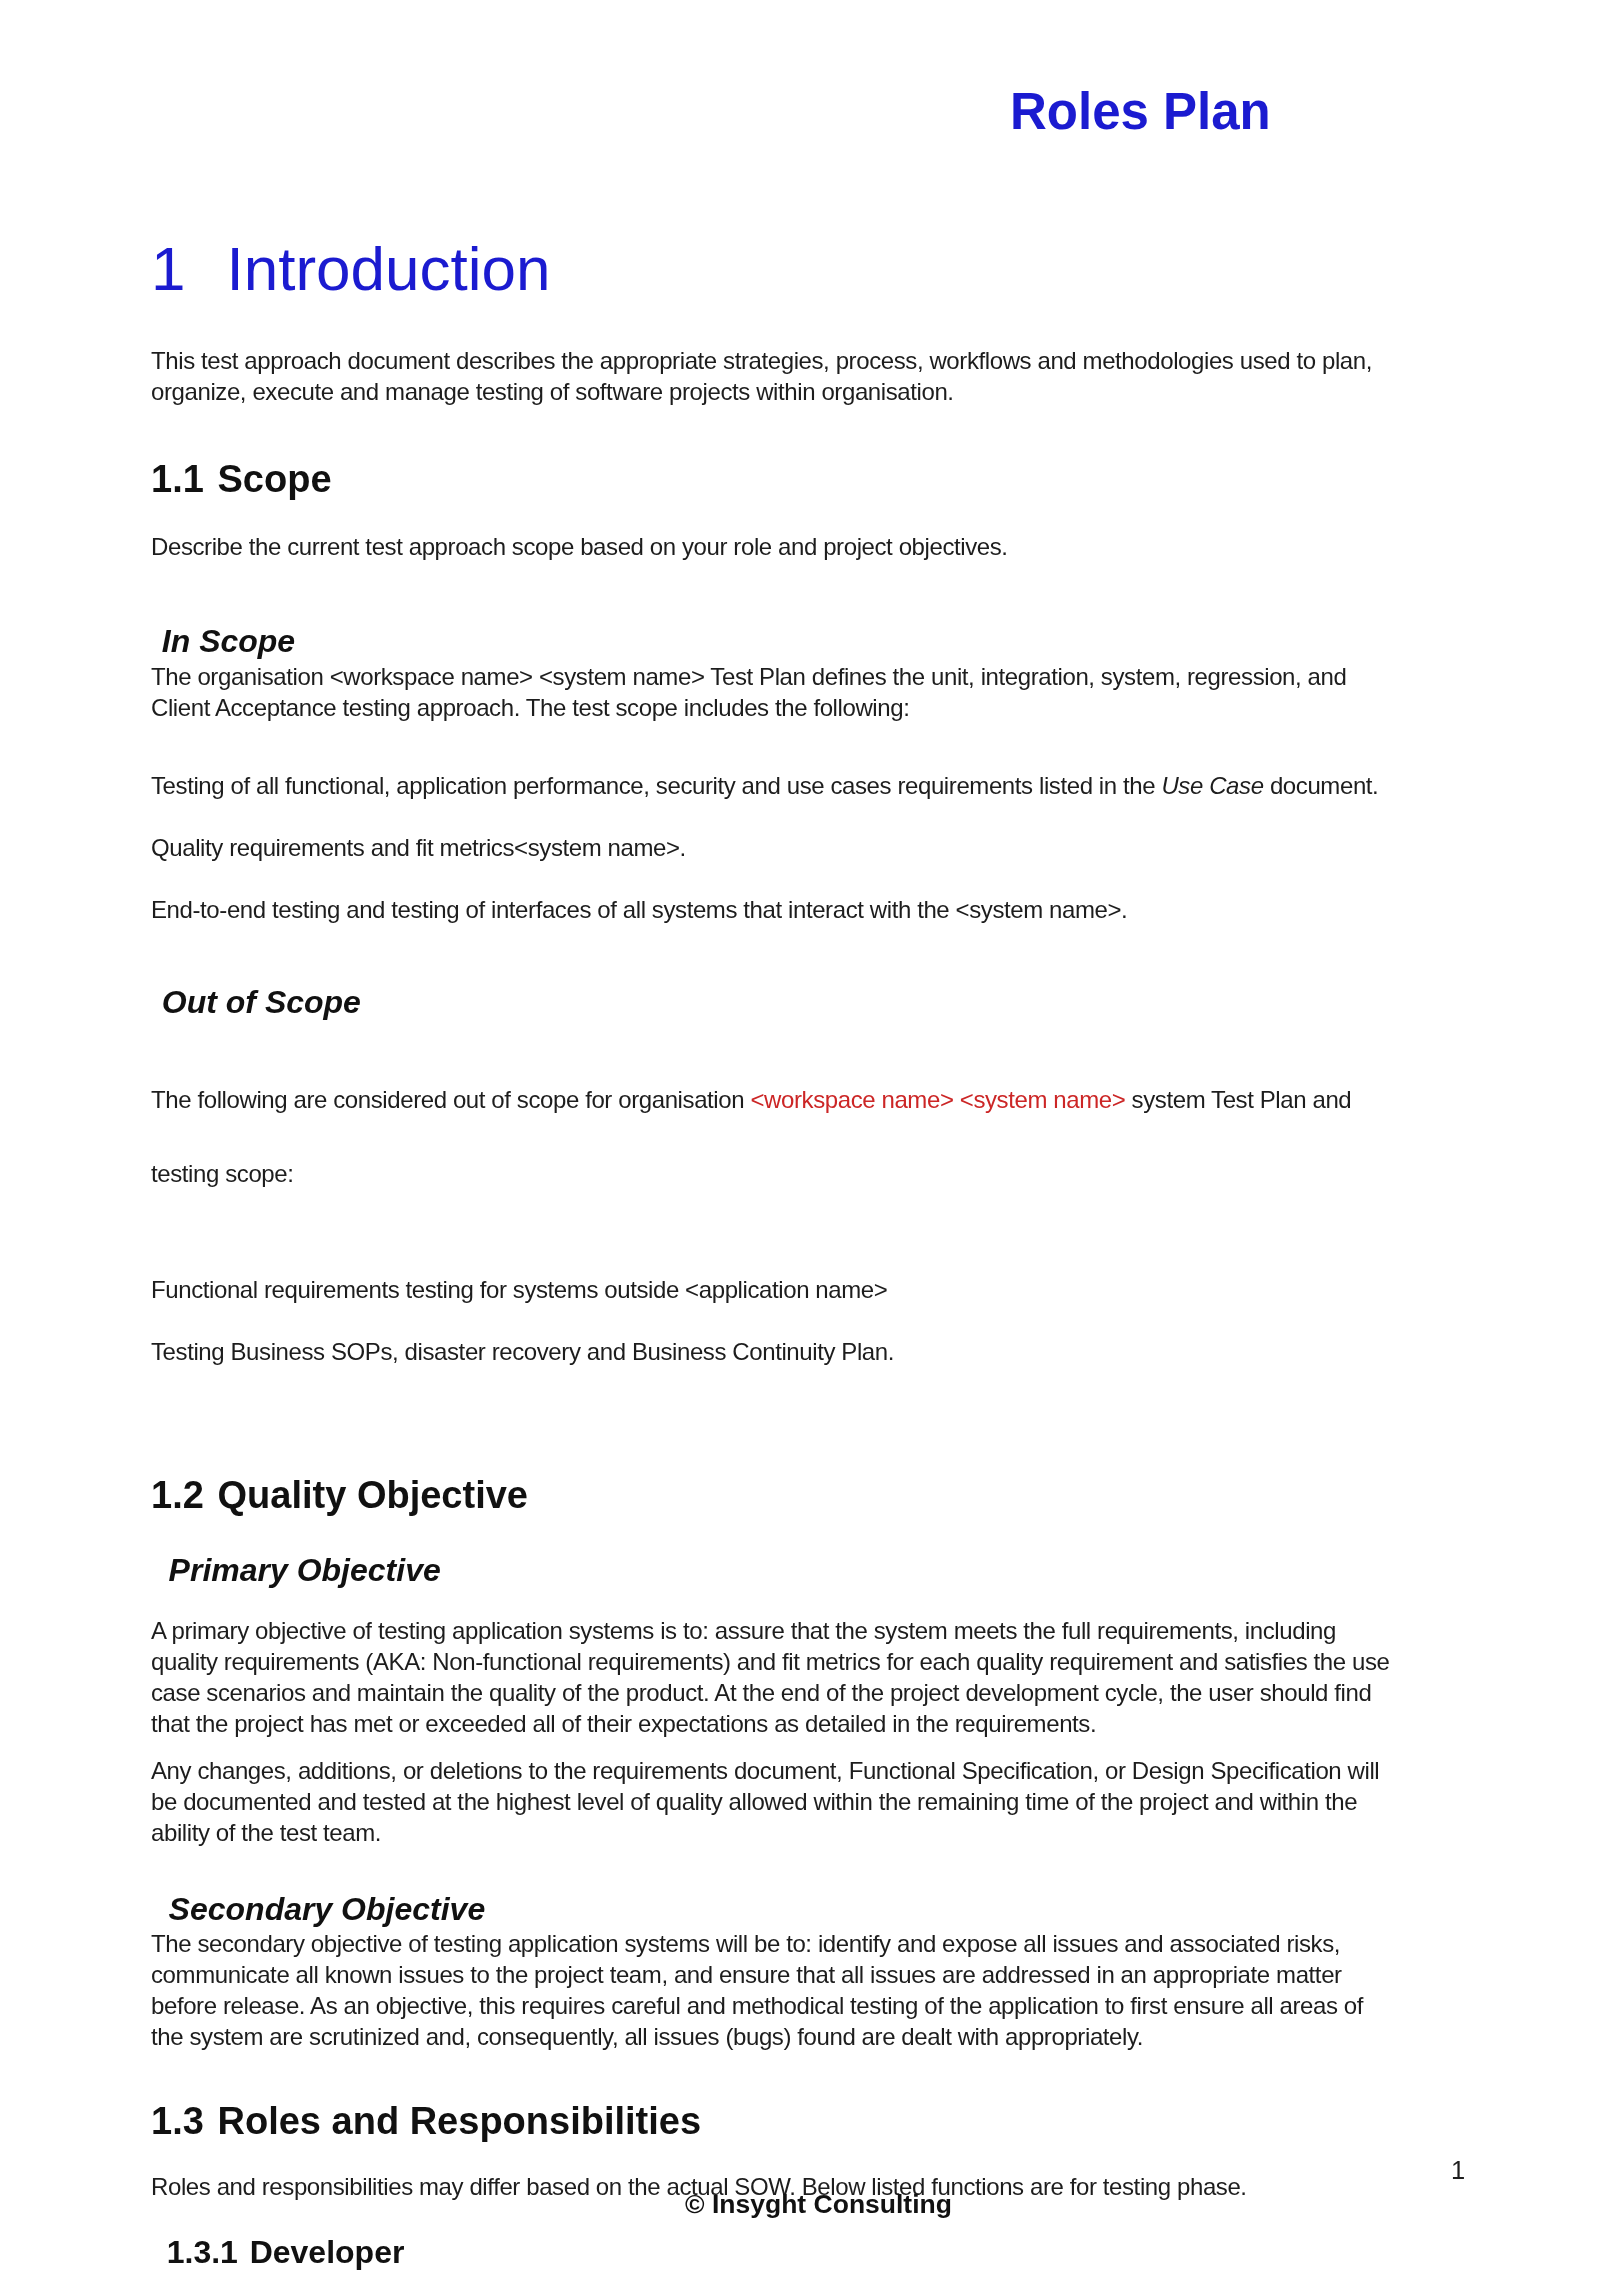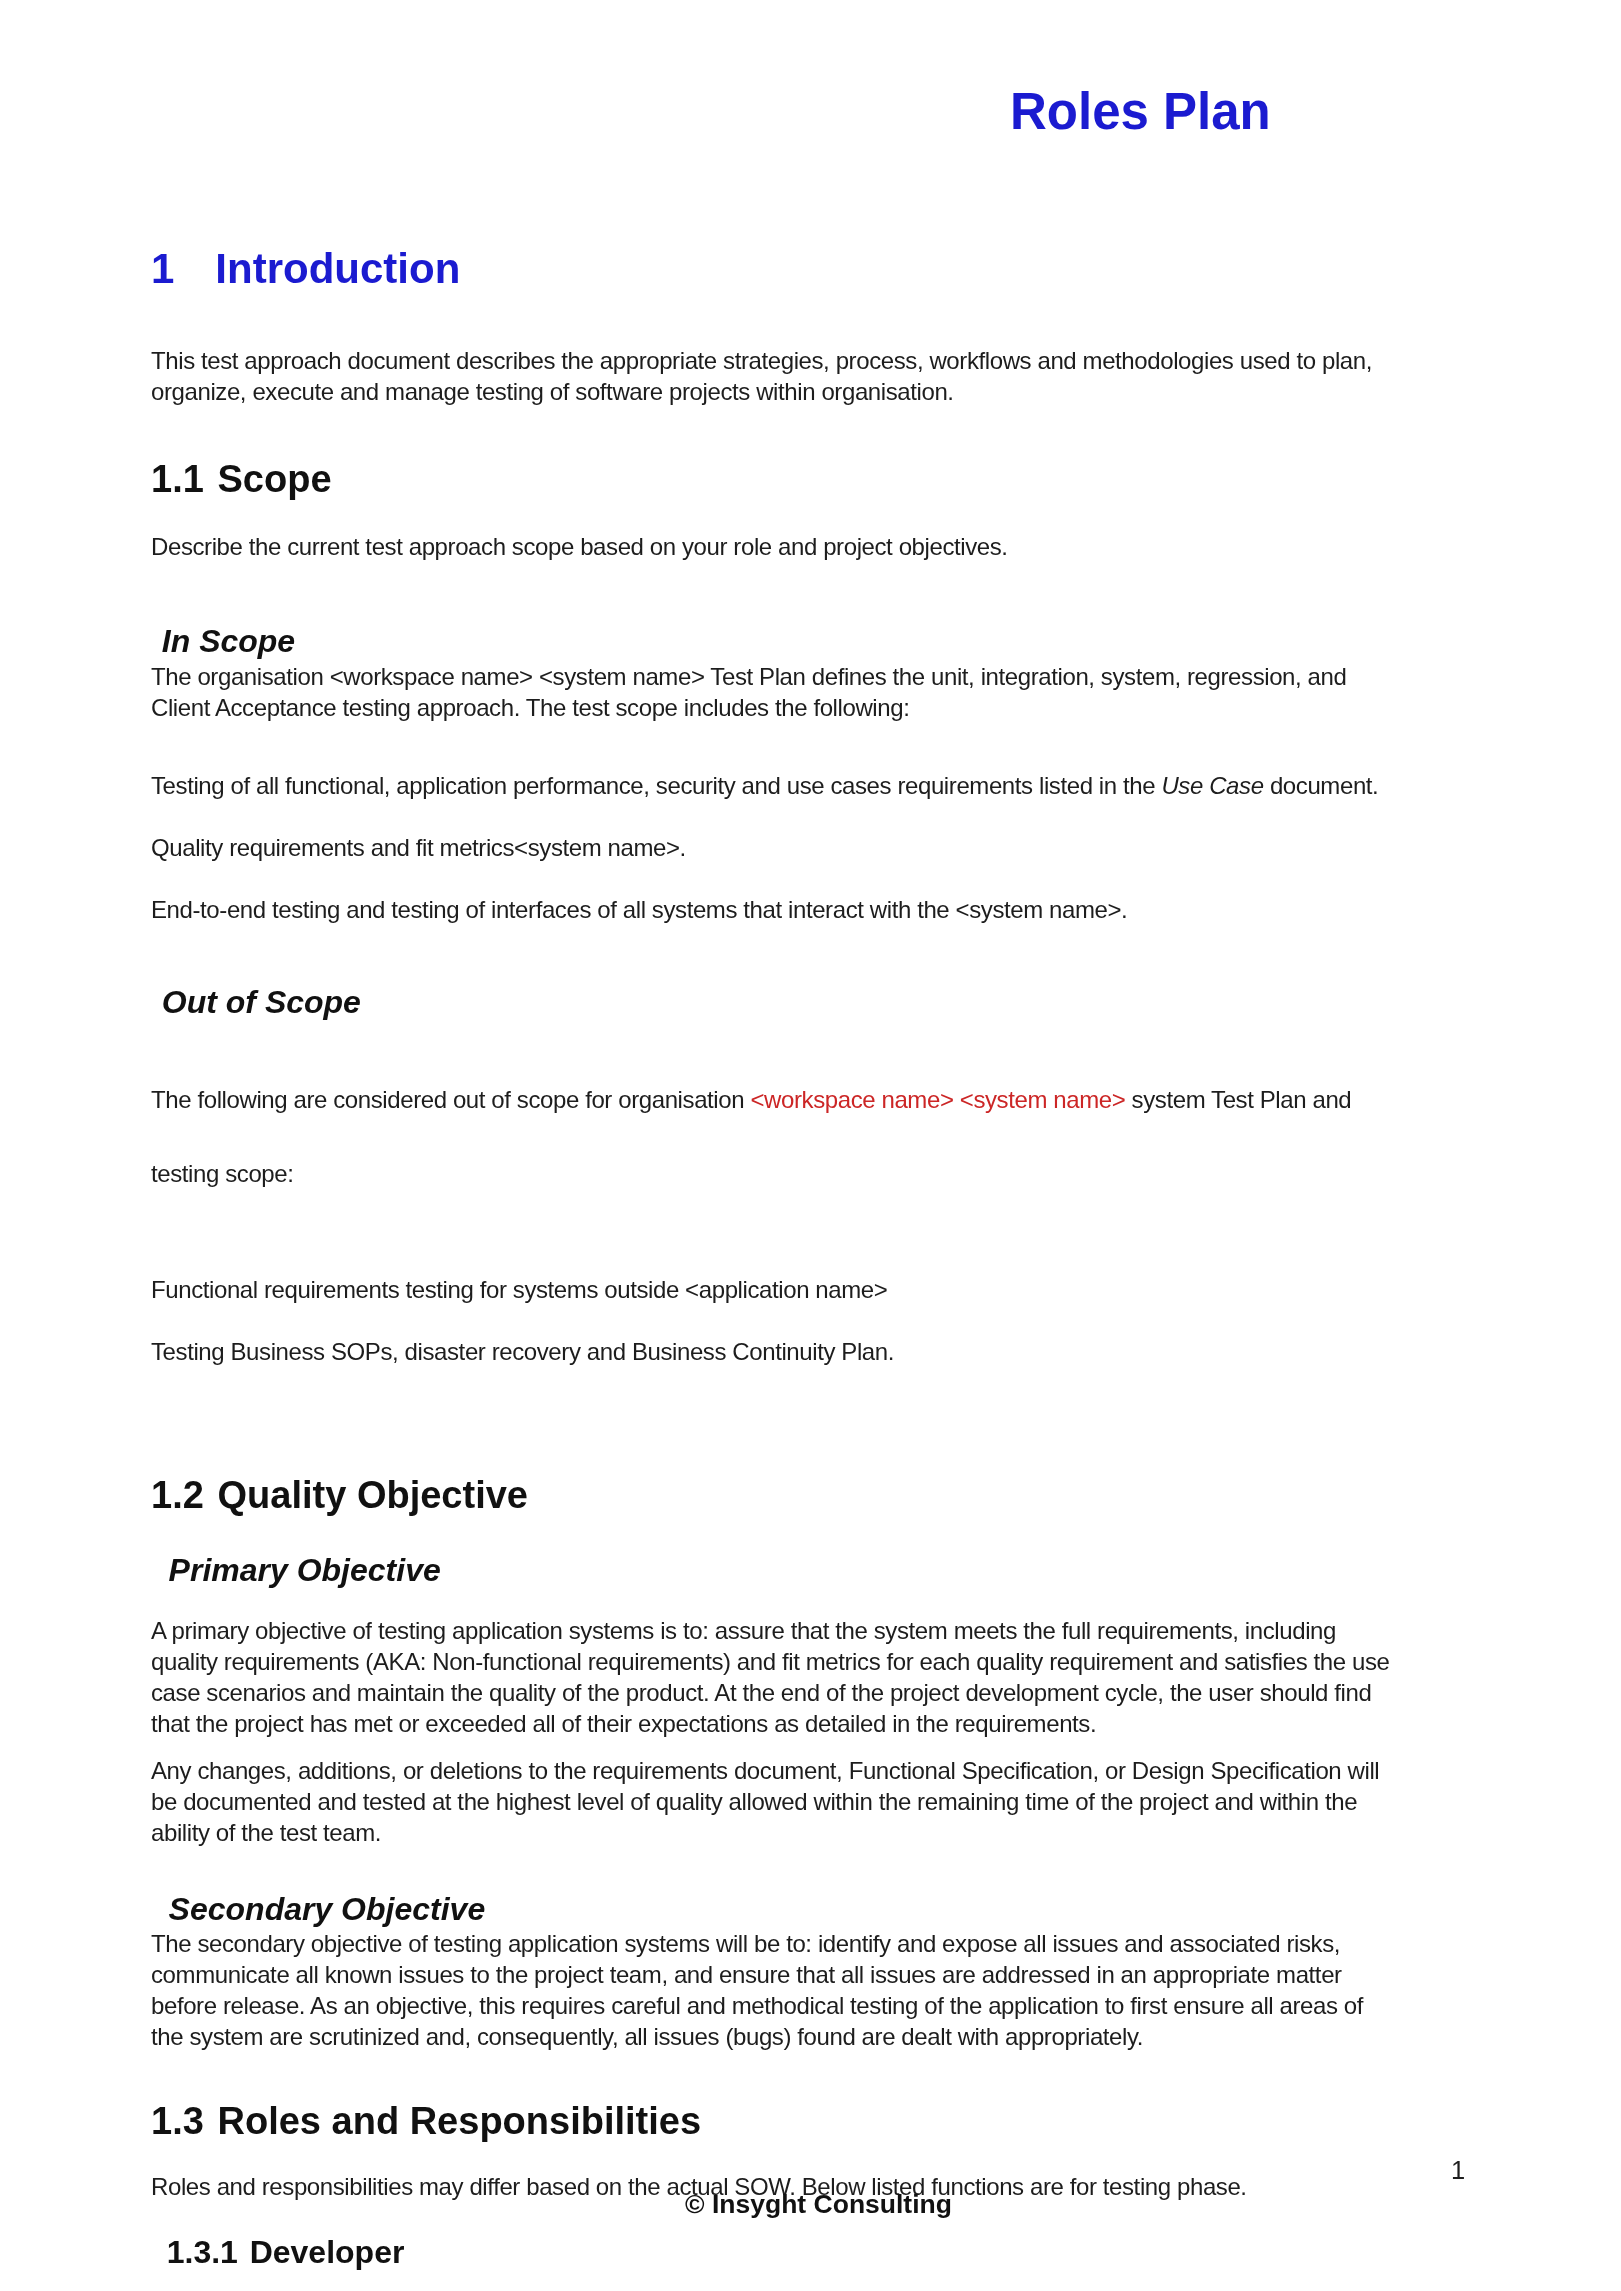--- a/index.html
+++ b/index.html
@@ -29,21 +29,21 @@
   }
   .doc-title{
     position:absolute;left:1010px;top:82px;
     font-size:51px;font-weight:bold;color:var(--accent,#1b1bd0);
     white-space:nowrap;
   }
   
   .content{position:absolute;left:151px;right:118px;top:0;}
   .p{font-size:24px;line-height:31px;letter-spacing:-0.4px;white-space:pre-line;}
   .p-wide{line-height:37px;}
-  .h-intro{font-size:42px;font-weight:bold;color:var(--accent,#1b1bd0);line-height:55px;}
+  .h-intro{font-size:62px;font-weight:normal;color:var(--accent,#1b1bd0);line-height:55px;}
   .h-intro .num{margin-right:41px;}
   .h2{font-size:38px;font-weight:bold;line-height:43px;color:#111;}
   .h2 .num{margin-right:13.7px;}
   .h3{font-size:32px;font-weight:bold;font-style:italic;line-height:37px;color:#111;}
   .h3.ind1{margin-left:10.8px;}
   .h3.ind2{margin-left:17.6px;}
   .h4{font-size:32px;font-weight:bold;line-height:37px;color:#111;margin-left:15.7px;}
   .h4 .num{margin-right:11.8px;}
   .red{color:var(--red,#cc2626);}
   .it{font-style:italic;text-align:right;}

